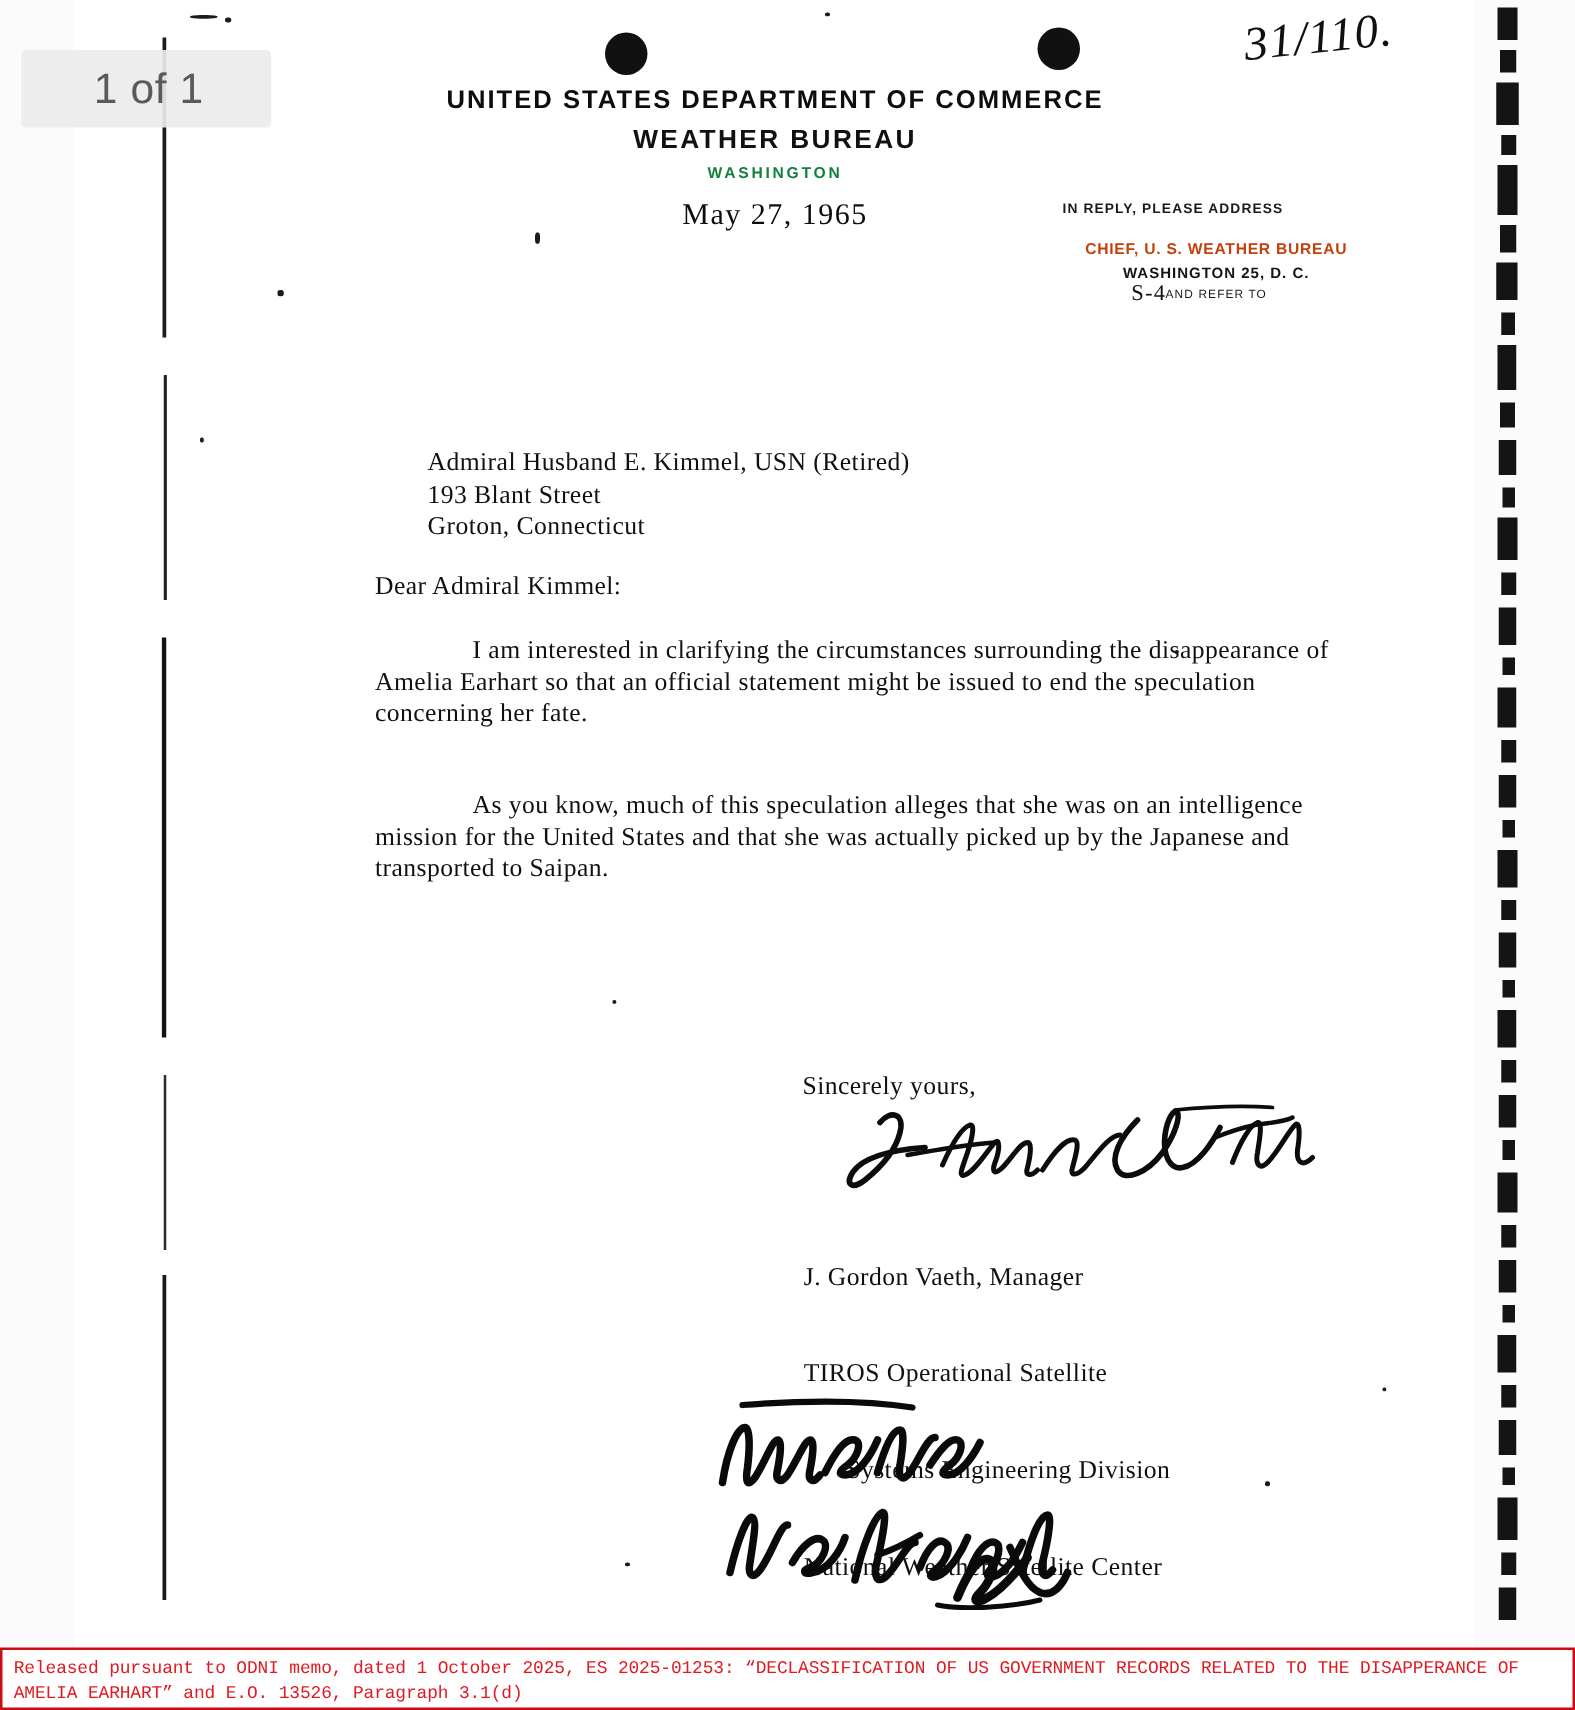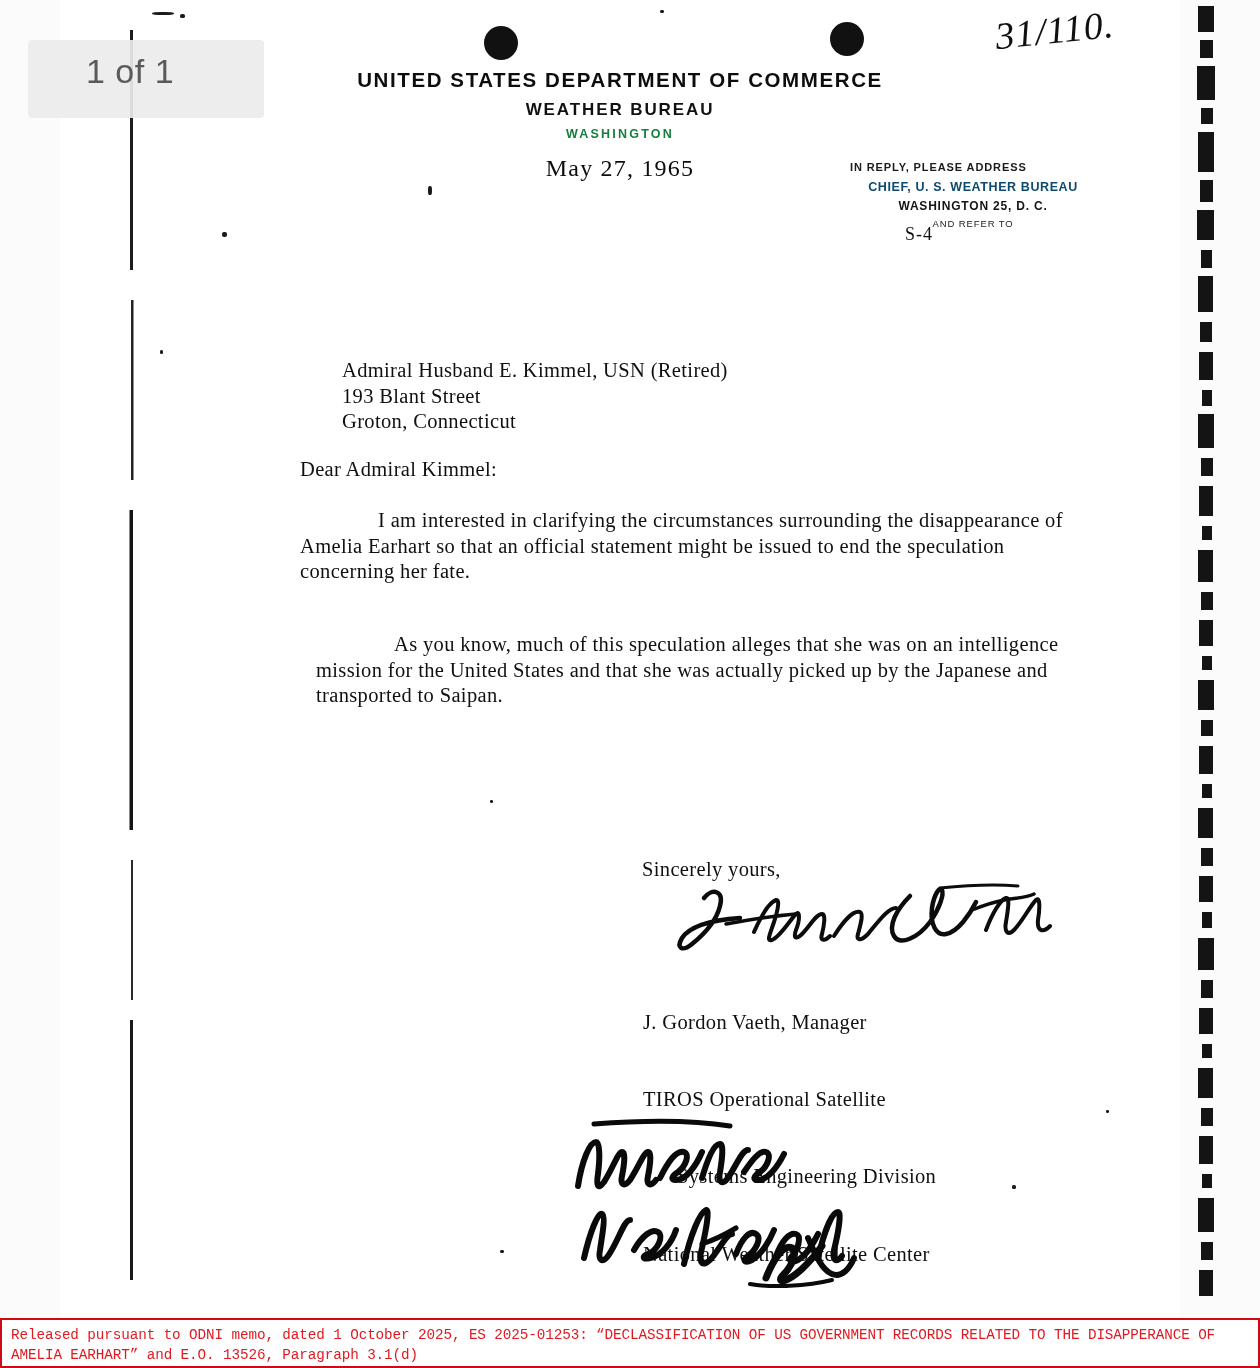--- a/index.html
+++ b/index.html
@@ -40,28 +40,27 @@
     left: 60px;
     top: 0px;
     width: 1120px;
     height: 1318px;
     background: #ffffff;
   }
 
   
   #page-count {
     position: absolute;
-    left: 28px;
+    left: 17px;
     top: 40px;
     width: 200px;
-    height: 78px;
+    height: 62px;
     background: rgba(236,236,236,0.92);
     border-radius: 4px;
     z-index: 40;
-    padding-left: 36px;
   }
   #page-count span {
     position: absolute;
     left: 58px;
     top: 12px;
     font-family: "Liberation Sans", sans-serif;
     font-size: 34px;
     color: #5a5a5a;
     letter-spacing: 0.5px;
   }
@@ -104,21 +103,21 @@
     font-family: "Liberation Sans", sans-serif;
     font-weight: bold;
     font-size: 20.5px;
     letter-spacing: 1.6px;
     color: #0d0d0d;
   }
   #lh-line2 {
     margin-top: 8px;
     font-family: "Liberation Sans", sans-serif;
     font-weight: bold;
-    font-size: 17px;
+    font-size: 21px;
     letter-spacing: 1.9px;
     color: #111111;
   }
   #lh-line3 {
     margin-top: 7px;
     font-family: "Liberation Sans", sans-serif;
     font-weight: bold;
     font-size: 12.5px;
     letter-spacing: 2.2px;
     color: #15803d;
@@ -147,22 +146,22 @@
     letter-spacing: 0.9px;
     color: #1a1a1a;
     text-align: left;
     margin-left: 22px;
   }
   #reply-block .rb-main {
     font-family: "Liberation Sans", sans-serif;
     font-size: 12.5px;
     font-weight: bold;
     letter-spacing: 0.6px;
-    color: #0c4a6e;
-    margin-top: 2px;
+    color: #c2410c;
+    margin-top: 14px;
   }
   #reply-block .rb-sub {
     font-family: "Liberation Sans", sans-serif;
     font-size: 12px;
     font-weight: bold;
     letter-spacing: 0.8px;
     color: #141414;
     margin-top: 2px;
     text-align: center;
   }
@@ -209,21 +208,20 @@
     position: absolute;
     left: 240px;
     top: 508px;
     width: 780px;
   }
   #para-2 {
     position: absolute;
     left: 240px;
     top: 632px;
     width: 790px;
-    margin-left: 16px;
   }
   #para-3 {
     position: absolute;
     left: 240px;
     top: 756px;
     width: 790px;
   }
   .indent { display: inline-block; width: 78px; }
 
   #closing {

